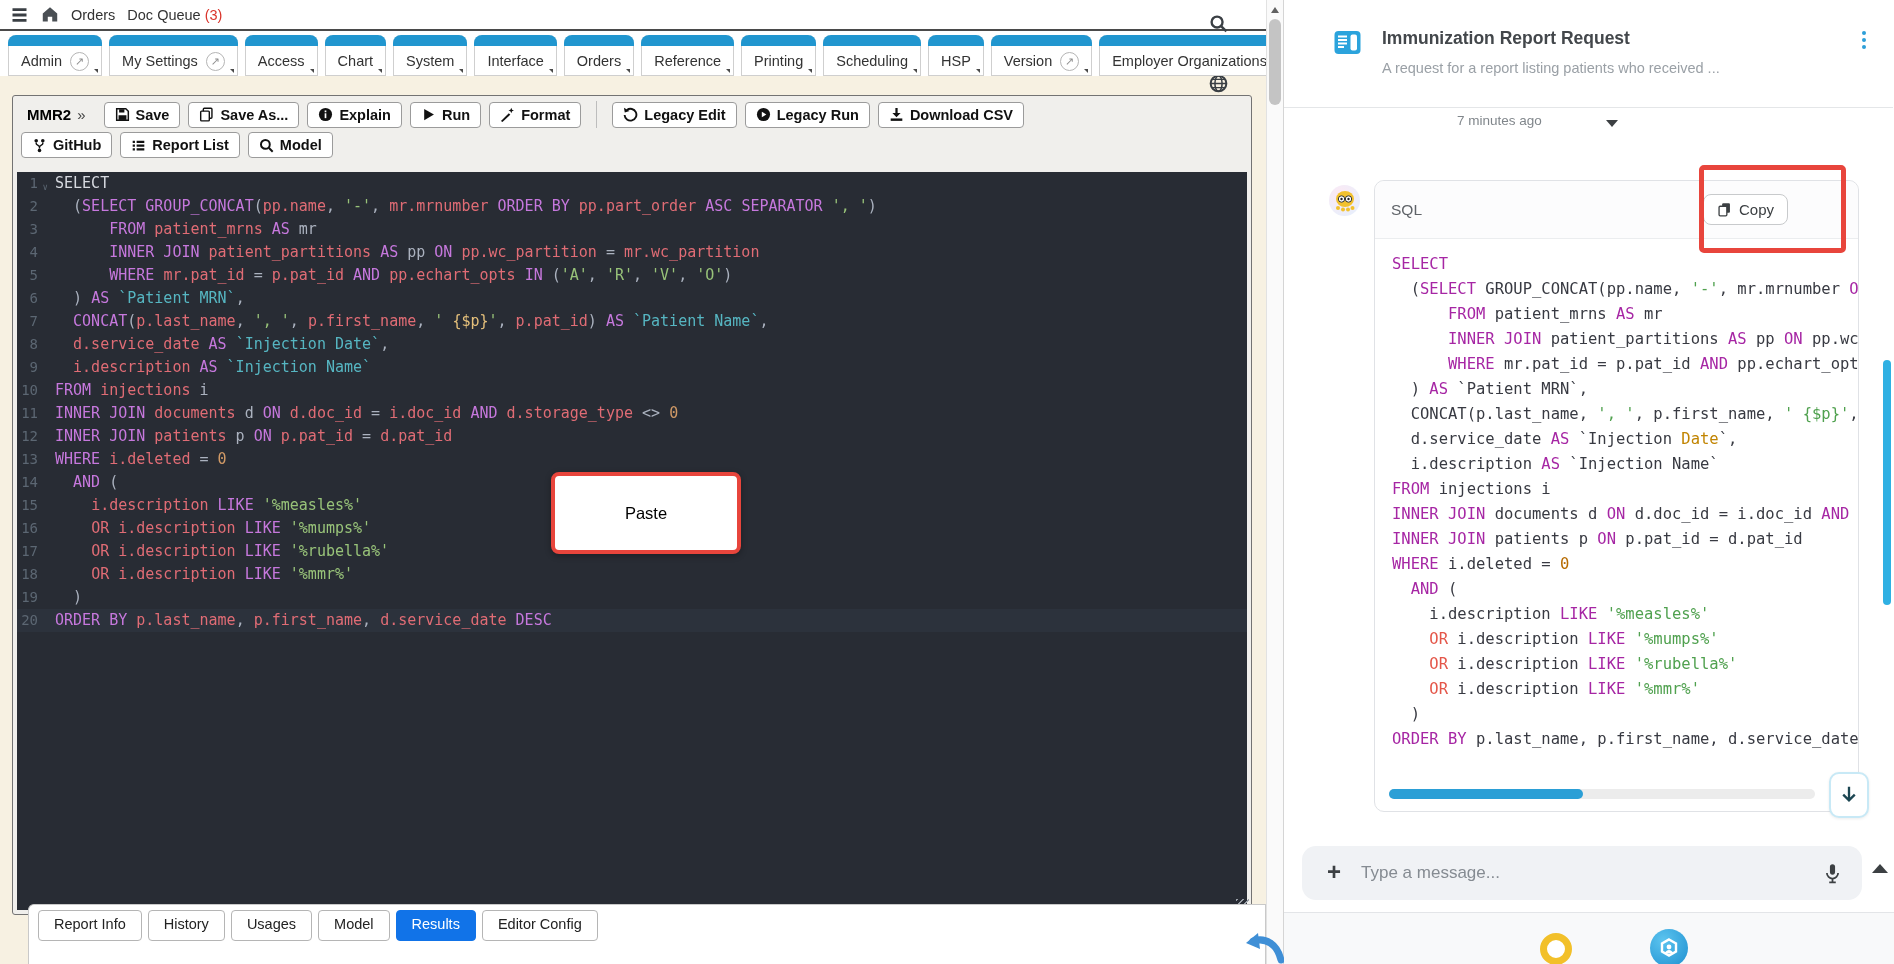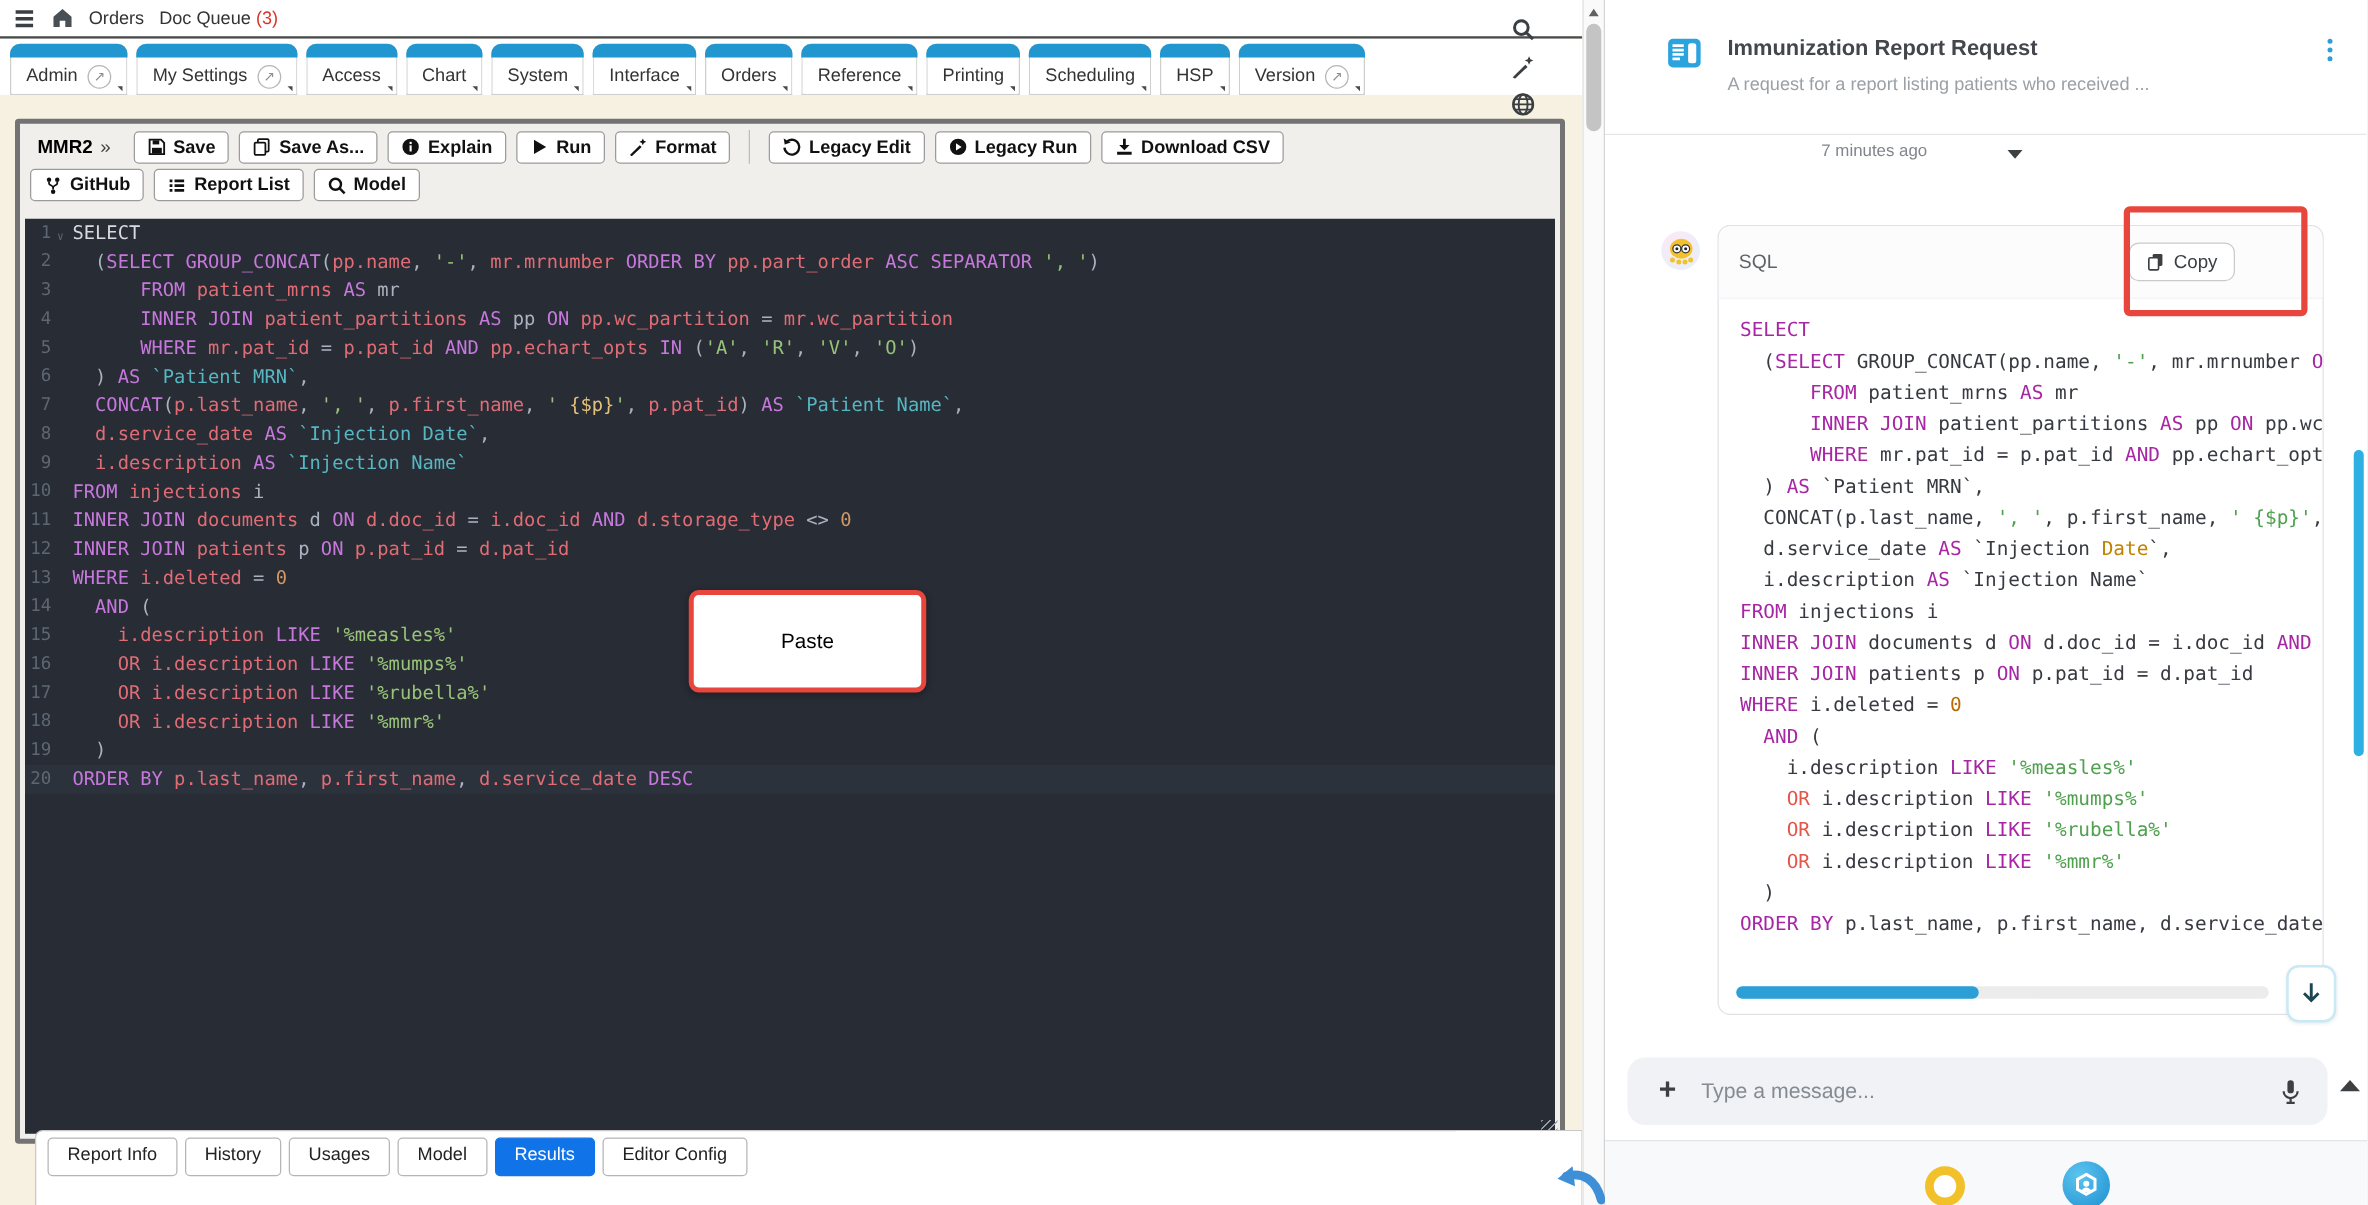--- a/index.html
+++ b/index.html
@@ -19,21 +19,21 @@
   .role{font-size:14px;color:#555;font-style:italic;}
   .tz{font-size:14.5px;color:#333;}
   .gray-circle{width:18px;height:18px;border-radius:50%;background:#9aa0a6;}
 
   .navtabs{display:flex;gap:7px;padding:4px 0 0 8px;background:#fff;height:45px;overflow:hidden;align-items:stretch;}
   .tab{position:relative;background:#fff;border:1px solid #cfcfcf;border-top:none;border-radius:8px 8px 0 0;padding:12px 12px 0 12px;font-size:14.5px;color:#333;display:flex;align-items:center;gap:8px;white-space:nowrap;cursor:pointer;}
   .tab::before{content:"";position:absolute;top:0;left:-1px;right:-1px;height:11px;background:#2196cf;border-radius:8px 8px 0 0;}
   .tab::after{content:"";position:absolute;bottom:2px;right:3px;border-left:4px solid transparent;border-top:4px solid #4a4a4a;}
   .ext{width:19px;height:19px;border-radius:50%;border:1.5px solid #b5b5b5;color:#8f8f8f;font-size:11px;display:flex;align-items:center;justify-content:center;}
 
-  .editor-card{position:absolute;left:12px;top:95px;width:1240px;height:820px;border:4px solid #737373;border-radius:3px;background:#f0efec;}
+  .editor-card{position:absolute;left:12px;top:95px;width:1240px;height:820px;border:1px solid #737373;border-radius:3px;background:#f0efec;}
   .toolbar{display:flex;align-items:center;gap:8px;padding:5px 8px 3px 8px;}
   .toolbar.row2{padding-top:1px;}
   .report-name{font-size:15px;font-weight:bold;color:#000;margin:0 10px 0 6px;white-space:nowrap;}
   .report-name .chev{color:#444;font-weight:normal;margin-left:6px;font-size:15px;}
   .btn{display:inline-flex;align-items:center;gap:6px;background:#fff;border:1px solid #9b9b9b;border-radius:4px;padding:4px 10px;font-size:14.5px;font-weight:600;color:#111;cursor:pointer;white-space:nowrap;}
   .btn svg{width:15px;height:15px;}
   .sep{width:1px;background:#bdbdbd;height:27px;margin:0 7px;}
 
   .code{position:absolute;left:4px;right:4px;top:76px;bottom:4px;background:#282c34;overflow:hidden;font-family:"DejaVu Sans Mono",monospace;font-size:15px;}
   .crow{display:flex;height:23px;line-height:23px;white-space:pre;}
@@ -198,20 +198,23 @@
         </div>
         <div class="tab">
           <span>Scheduling</span>
         </div>
         <div class="tab">
           <span>HSP</span>
         </div>
         <div class="tab">
           <span>Version</span>
           <span class="ext">↗</span>
+        </div>
+        <div class="tab">
+          <span>Employer Organizations</span>
         </div>
       </div>
 
     <div class="editor-card">
       <div class="toolbar row1" id="toolbar1">
         <span class="report-name"><span>MMR2</span><span class="chev">»</span></span>
       <button class="btn">
             <span style="display: flex;">
               <svg viewBox="0 0 16 16">
                 <path d="M1.8 1.8h9.7l2.7 2.7v9.7H1.8z" fill="none" stroke="currentColor" stroke-width="1.6"></path>

